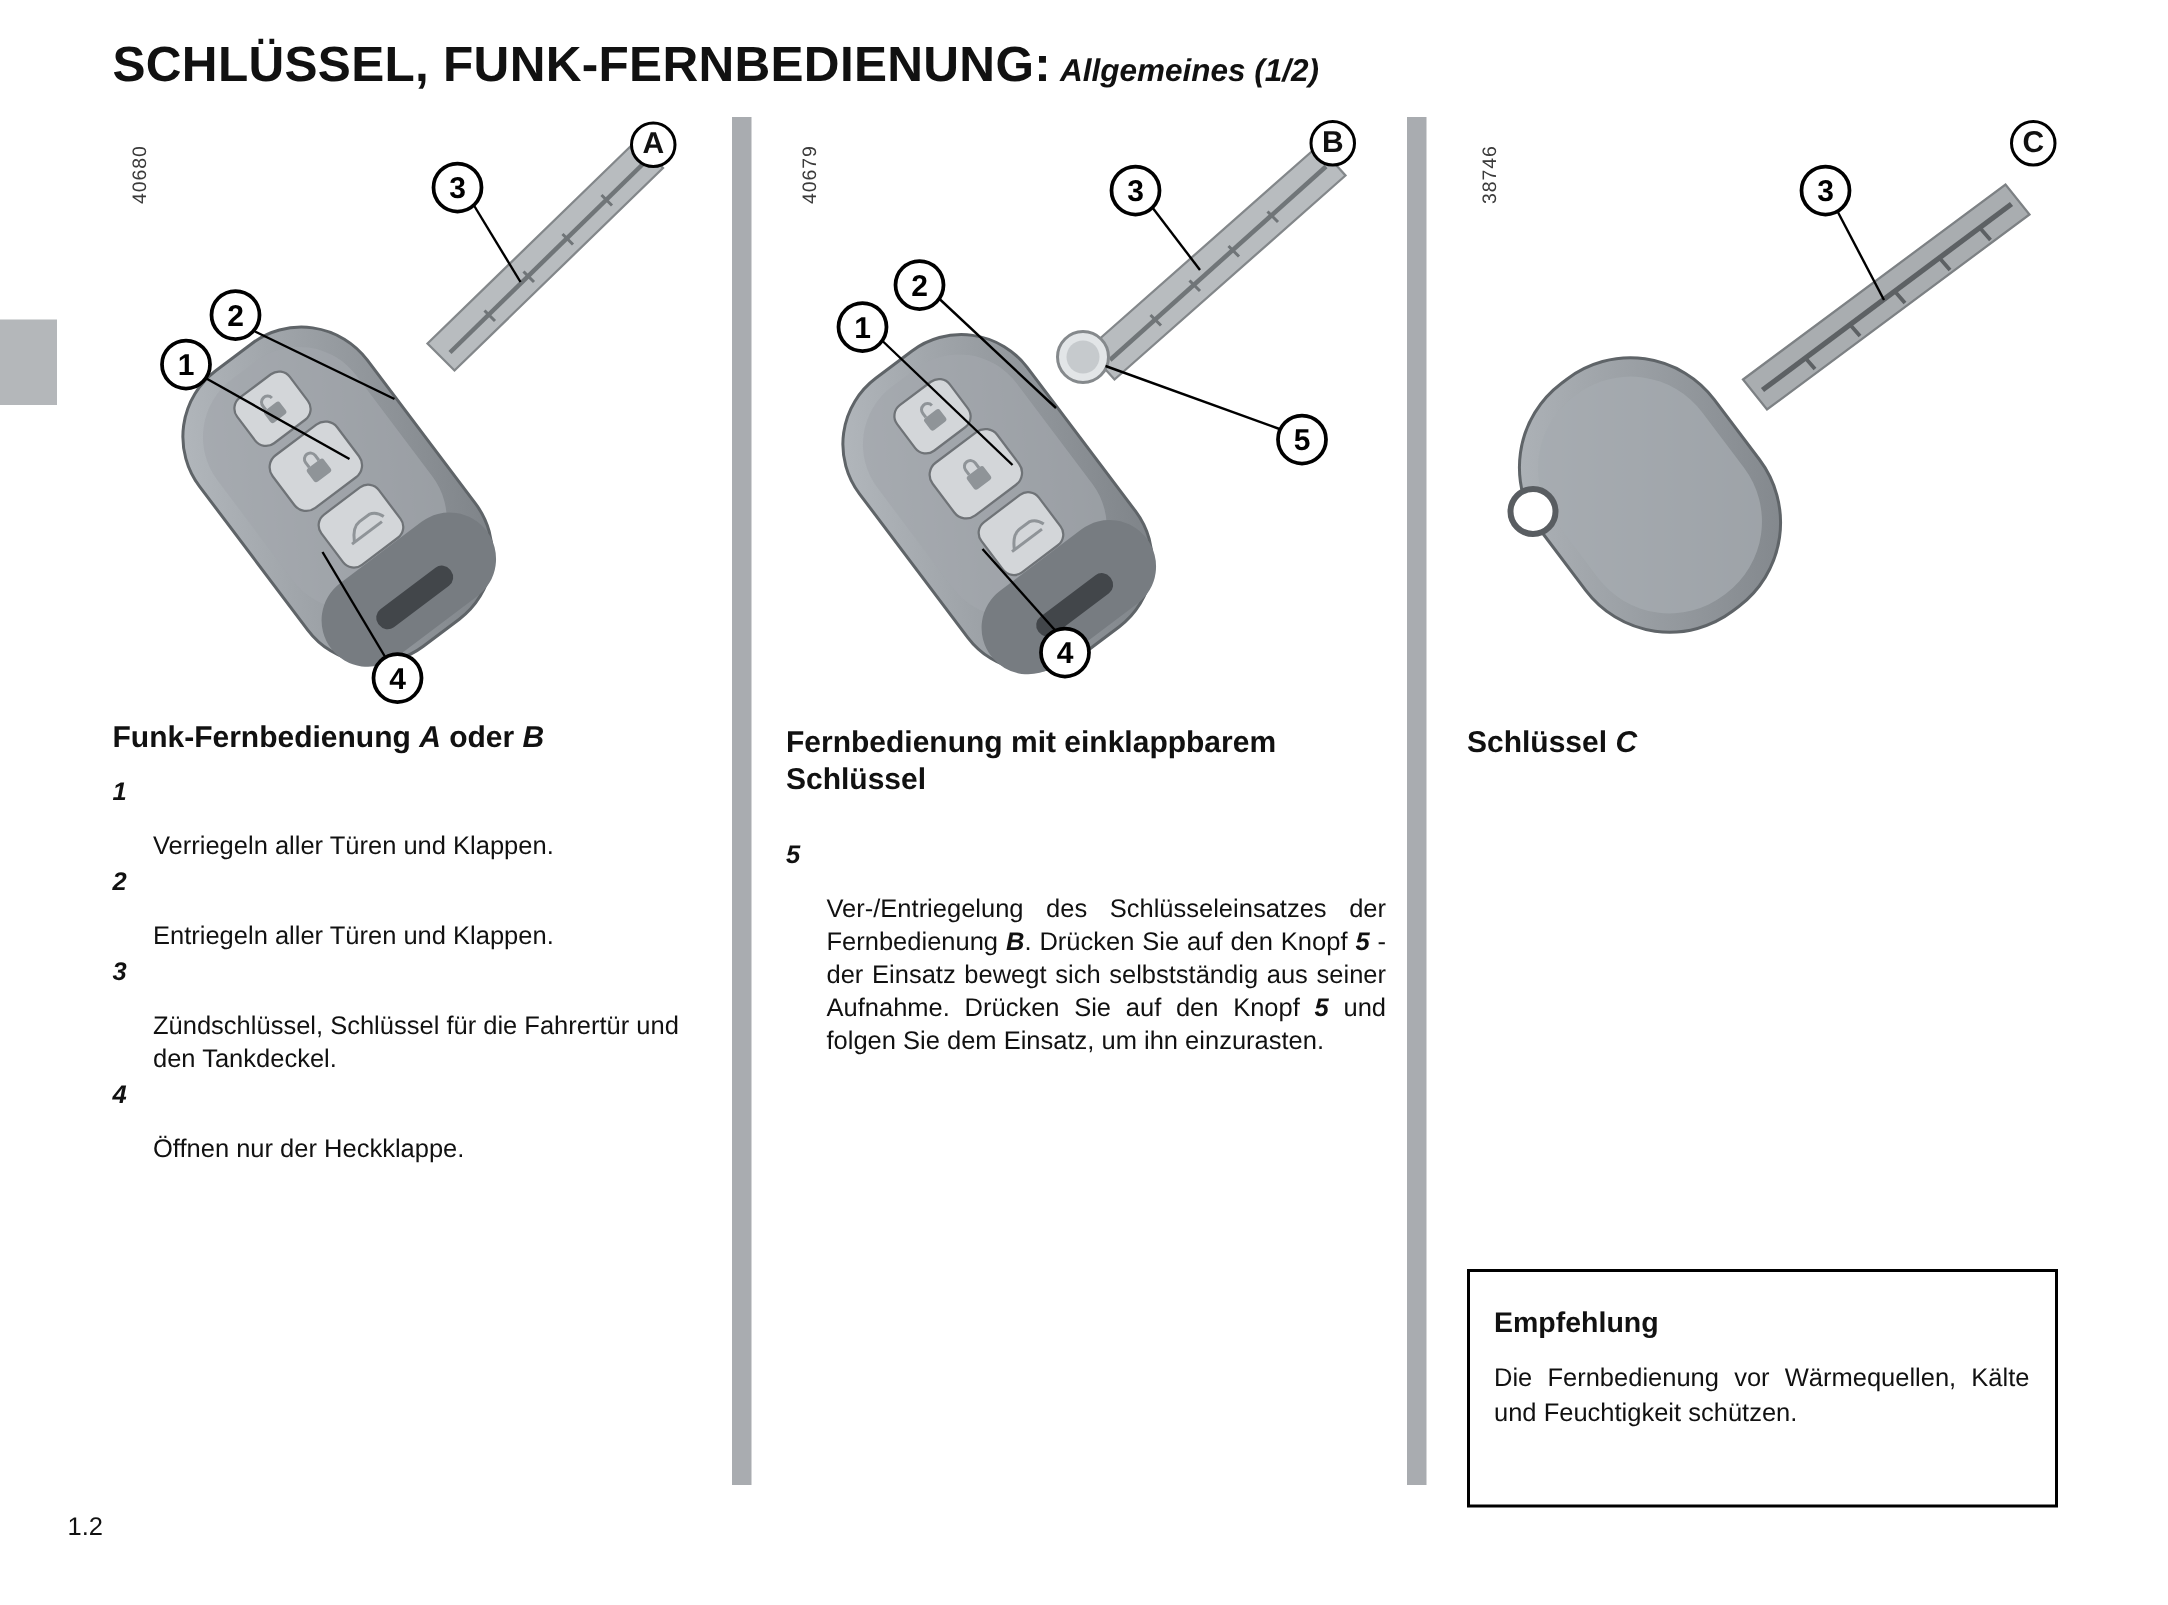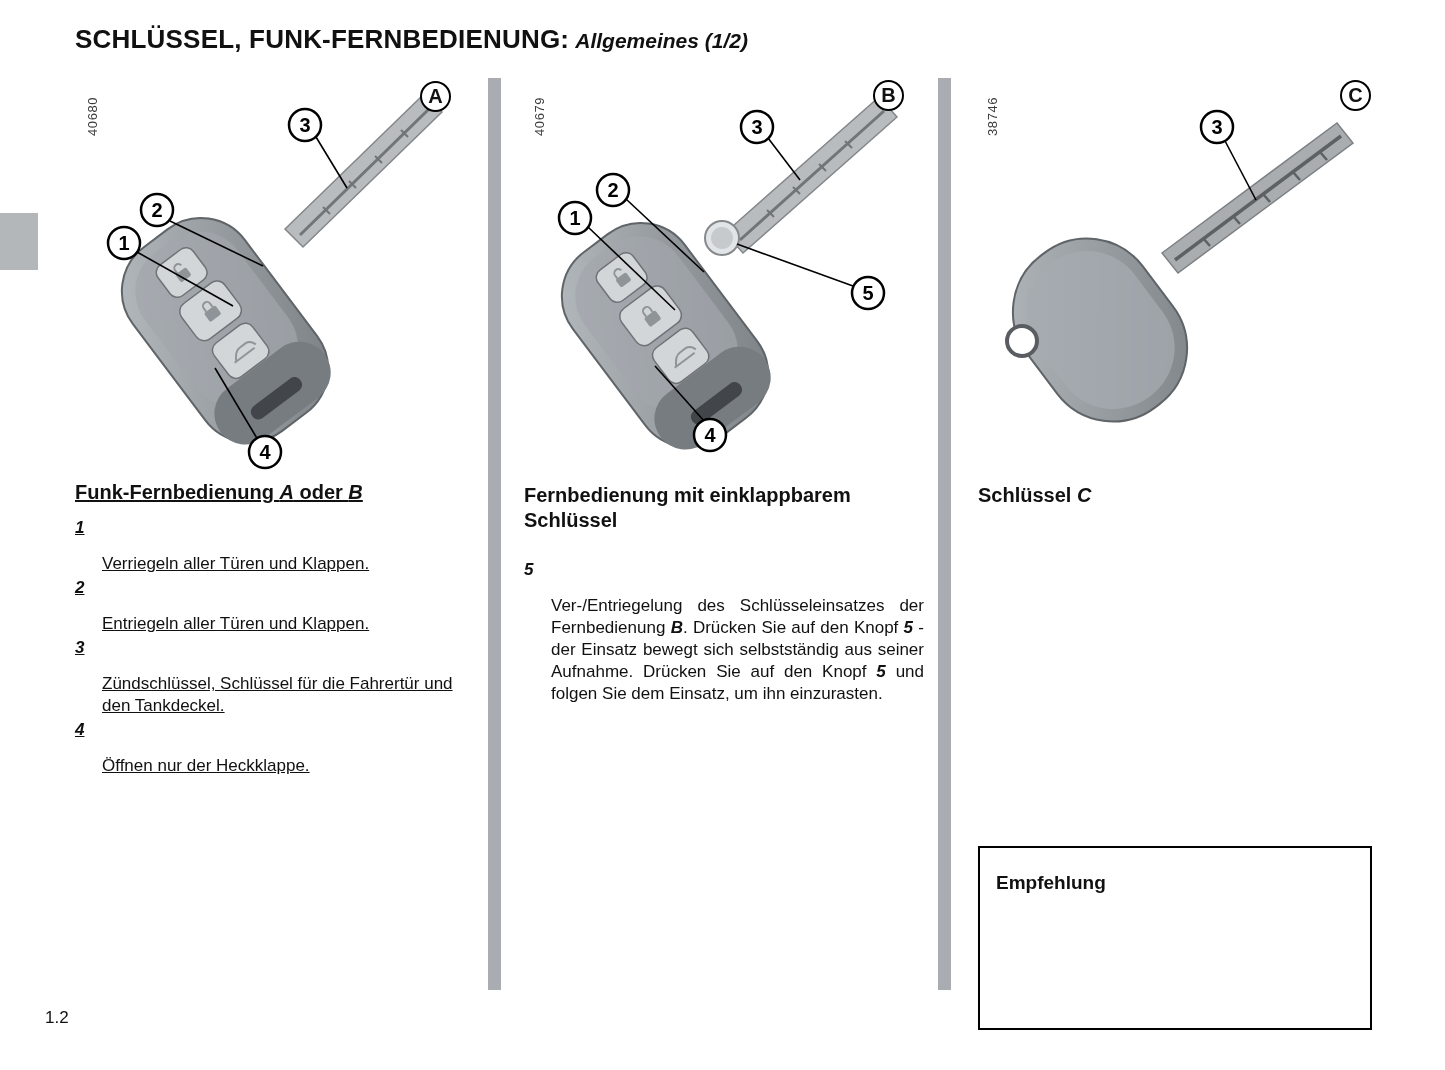--- a/index.html
+++ b/index.html
@@ -2,21 +2,21 @@
 <html><head>
 <meta charset="utf-8">
 <style>
   * { margin:0; padding:0; box-sizing:border-box; }
   html,body { background:#ffffff; }
   body { font-family:"Liberation Sans", sans-serif; color:#111; }
   .page { position:relative; width:1445px; height:1070px; background:#fff; overflow:hidden; }
 
   
   .title { position:absolute; left:75px; top:24px; font-weight:bold; white-space:nowrap; }
-  .title .main { font-size:26px; letter-spacing:0.2px; }
+  .title .main { font-size:33px; letter-spacing:0.2px; }
   .title .sub  { font-size:21px; margin-left:6px;font-style:italic; }
 
   
   .chapter-tab { position:absolute; left:0; top:213px; width:38px; height:57px; background:#b4b7ba; }
 
   
   .vbar { position:absolute; top:78px; width:13px; height:912px; background:#a9acb0; }
   .vbar.b1 { left:488px; }
   .vbar.b2 { left:938px; }
 
@@ -35,34 +35,34 @@
   .fig-b .fig-letter { right:20px; top:2px; }
   .fig-c .fig-letter { right:0;   top:2px; }
 
   
   .co circle { fill:#fff; stroke:#000; stroke-width:2.5px; }
   .co text { font-family:"Liberation Sans",sans-serif; font-size:20px; font-weight:bold; text-anchor:middle; fill:#000; }
   .lead line { stroke:#000; stroke-width:1.6px; }
 
   
   .sec { position:absolute; }
-  .sec-a { left:75px;  top:480px; width:398px;text-decoration:underline; }
+  .sec-a { left:75px;  top:480px; width:398px; }
   .sec-b { left:524px; top:483px; width:400px; }
   .sec-c { left:978px; top:483px; width:394px; }
   .sec h2 { font-size:20px; font-weight:bold; line-height:1.25; margin:0 0 12px 0; }
   .sec-b h2 { margin-bottom:26px; }
   .em { font-style:italic; }
   .bi { font-weight:bold; font-style:italic; }
   .list-item { display:flex; font-size:17px; line-height:1.3; margin-bottom:2px; }
   .list-item .num { flex:0 0 27px; width:27px; font-weight:bold; font-style:italic; }
   .list-item .txt { flex:1;margin-top:36px; }
   .just .txt, p.just { text-align:justify; }
 
   
-  .rec-box { position:absolute; left:978px; top:846px; width:394px; height:184px;
+  .rec-box { position:absolute; left:978px; top:846px; width:394px; height:159px;
              border:2.5px solid #000; padding:24px 17px 0 16px; background:#fff; }
   .rec-box h3 { font-size:19px; font-weight:bold; margin:0 0 14px 0; }
   .rec-box p { font-size:17px; line-height:1.35; }
 
   
   .page-num { position:absolute; left:45px; top:1008px; font-size:17px;text-align:center; }
 </style>
 </head>
 <body>
 
@@ -269,17 +269,18 @@
       <span class="txt"><span>Ver-/Entriegelung des Schlüsseleinsatzes der Fernbedienung </span><span class="bi">B</span><span>. Drücken Sie auf den Knopf </span><span class="bi">5</span><span> - der Einsatz bewegt sich selbstständig aus seiner Aufnahme. Drücken Sie auf den Knopf </span><span class="bi">5</span><span> und folgen Sie dem Einsatz, um ihn einzurasten.</span></span>
     </div>
   </section>
 
   <section class="sec sec-c">
     <h2><span>Schlüssel </span><span class="em">C</span></h2>
   </section>
 
   <aside class="rec-box">
     <h3>Empfehlung</h3>
+    <p class="just">Die Fernbedienung vor Wärmequellen, Kälte und Feuchtigkeit schützen.</p>
   </aside>
 
   <div class="page-num">1.2</div>
 
 </div>
 
 </body></html>

